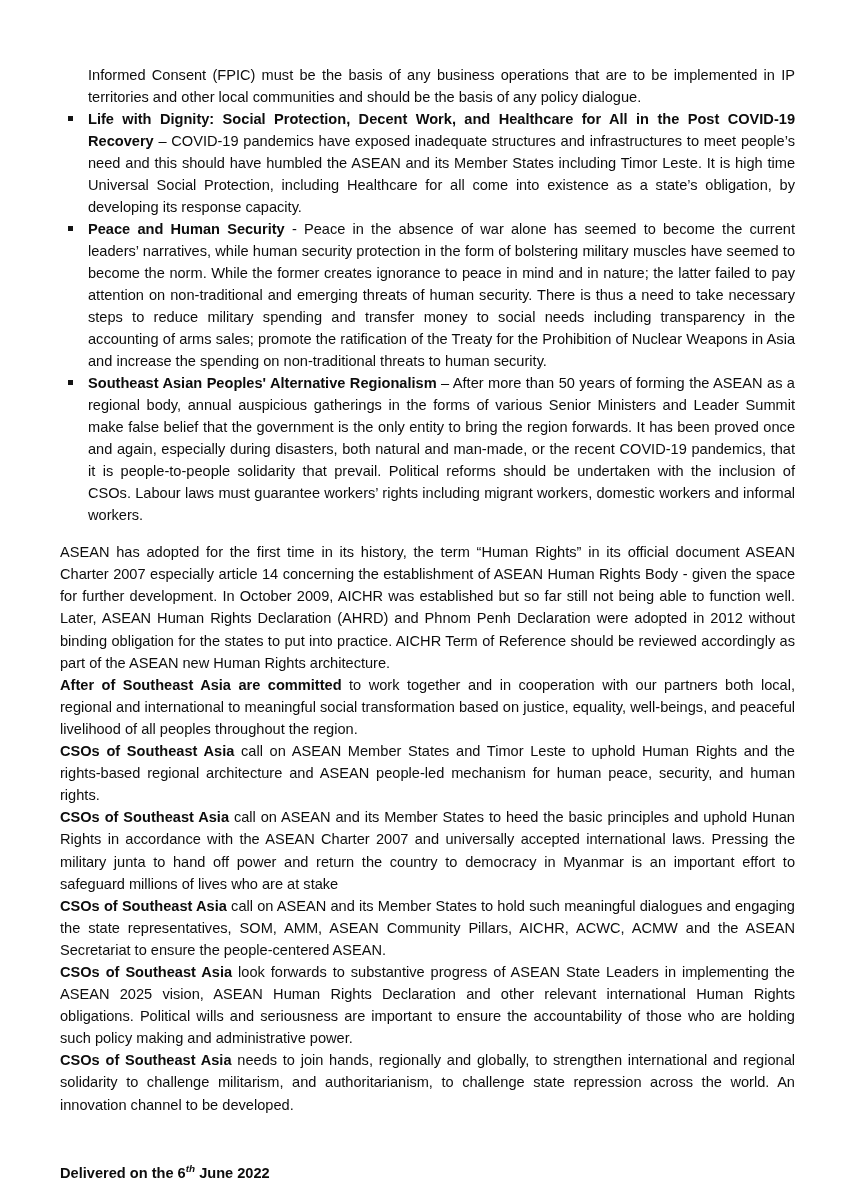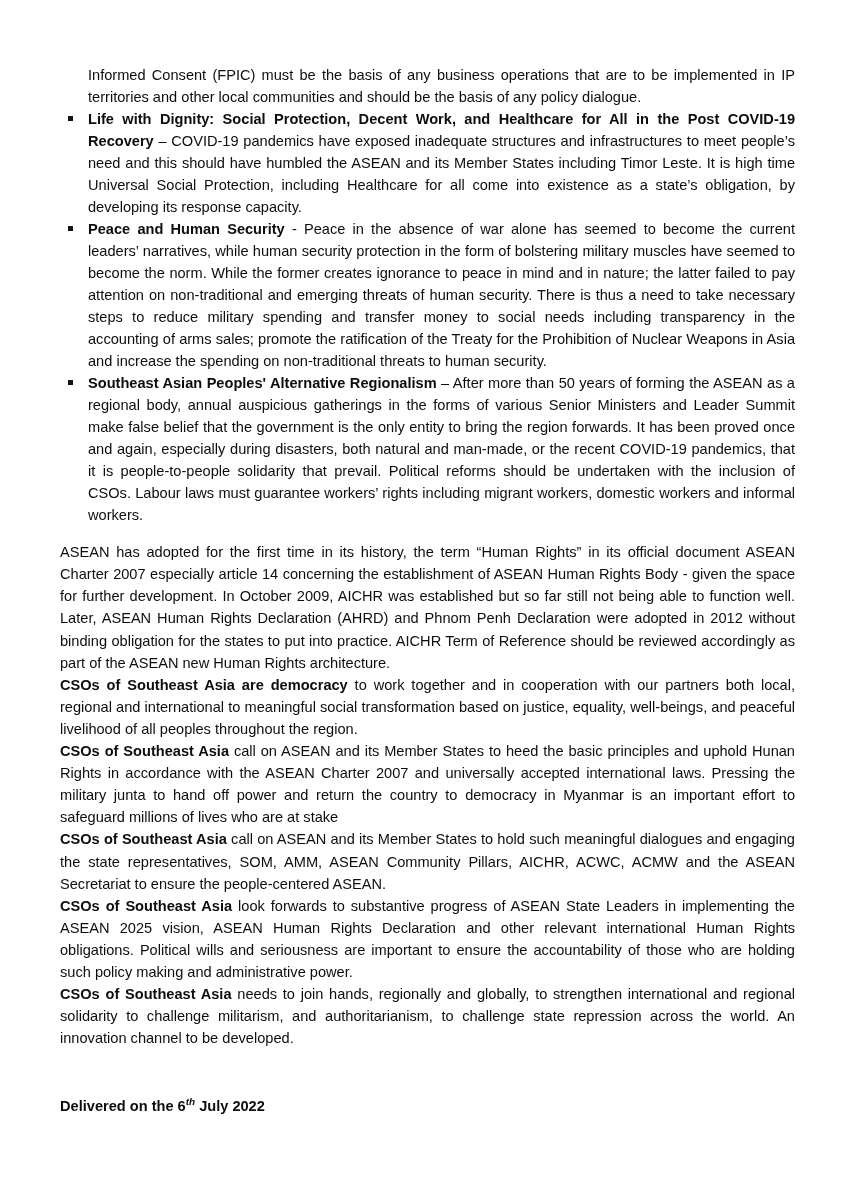--- a/index.html
+++ b/index.html
@@ -115,36 +115,39 @@
             <i></i>
           </span>
         <b>Southeast Asian Peoples' Alternative Regionalism</b><span> – </span><span>After more than 50 years of forming the ASEAN as a regional body, annual auspicious gatherings in the forms of various Senior Ministers and Leader Summit make false belief that the government is the only entity to bring the region forwards. It has been proved once and again, especially during disasters, both natural and man-made, or the recent COVID-19 pandemics, that it is people-to-people solidarity that prevail. Political reforms should be undertaken with the inclusion of CSOs. Labour laws must guarantee workers’ rights including migrant workers, domestic workers and informal workers.</span>
       </li>
 
     </ul>
 
     <p class="para gap">ASEAN has adopted for the first time in its history, the term “Human Rights” in its official document ASEAN Charter 2007 especially article 14 concerning the establishment of ASEAN Human Rights Body - given the space for further development. In October 2009, AICHR was established but so far still not being able to function well. Later, ASEAN Human Rights Declaration (AHRD) and Phnom Penh Declaration were adopted in 2012 without binding obligation for the states to put into practice.  AICHR Term of Reference should be reviewed accordingly as part of the ASEAN new Human Rights architecture.</p>
 
     <p class="para gap">
-      <b>CSOs of Southeast Asia are democracy</b><span> to work together and in cooperation with our partners both local, regional and international to meaningful social transformation based on justice, equality, well-beings, and peaceful livelihood of all peoples throughout the region.</span>
+      <b>After of Southeast Asia are committed</b><span> to work together and in cooperation with our partners both local, regional and international to meaningful social transformation based on justice, equality, well-beings, and peaceful livelihood of all peoples throughout the region.</span>
     </p>
 
+    <p class="para gap">
+      <b>CSOs of Southeast Asia</b><span> call on ASEAN Member States and Timor Leste to uphold Human Rights and the rights-based regional architecture and ASEAN people-led mechanism for human peace, security, and human rights.</span>
+    </p>
 
     <p class="para gap">
       <b>CSOs of Southeast Asia</b><span> call on ASEAN and its Member States to heed the basic principles and uphold Hunan Rights in accordance with the ASEAN Charter 2007 and universally accepted international laws. Pressing the military junta to hand off power and return the country to democracy in Myanmar is an important effort to safeguard millions of lives who are at stake</span>
     </p>
 
     <p class="para gap">
       <b>CSOs of Southeast Asia</b><span> call on ASEAN and its Member States to hold such meaningful dialogues and engaging the state representatives, SOM, AMM, ASEAN Community Pillars, AICHR, ACWC, ACMW and the ASEAN Secretariat to ensure the people-centered ASEAN.</span>
     </p>
 
     <p class="para gap">
       <b>CSOs of Southeast Asia</b><span> look forwards to substantive progress of ASEAN State Leaders in implementing the ASEAN 2025 vision, ASEAN Human Rights Declaration and other relevant international Human Rights obligations. Political wills and seriousness are important to ensure the accountability of those who are holding such policy making and administrative power.</span>
     </p>
 
     <p class="para gap">
       <b>CSOs of Southeast Asia</b><span> needs to join hands, regionally and globally, to strengthen international and regional solidarity to challenge militarism, and authoritarianism, to challenge state repression across the world.  An innovation channel to be developed.</span>
     </p>
 
-    <p class="sig" style="margin-top:46px"><span>Delivered on the 6</span><sup>th</sup><span> July 2022</span></p>
+    <p class="sig" style="margin-top:46px"><span>Delivered on the 6</span><sup>th</sup><span> June 2022</span></p>
 
   </div>
 </div>
 
 </body></html>

